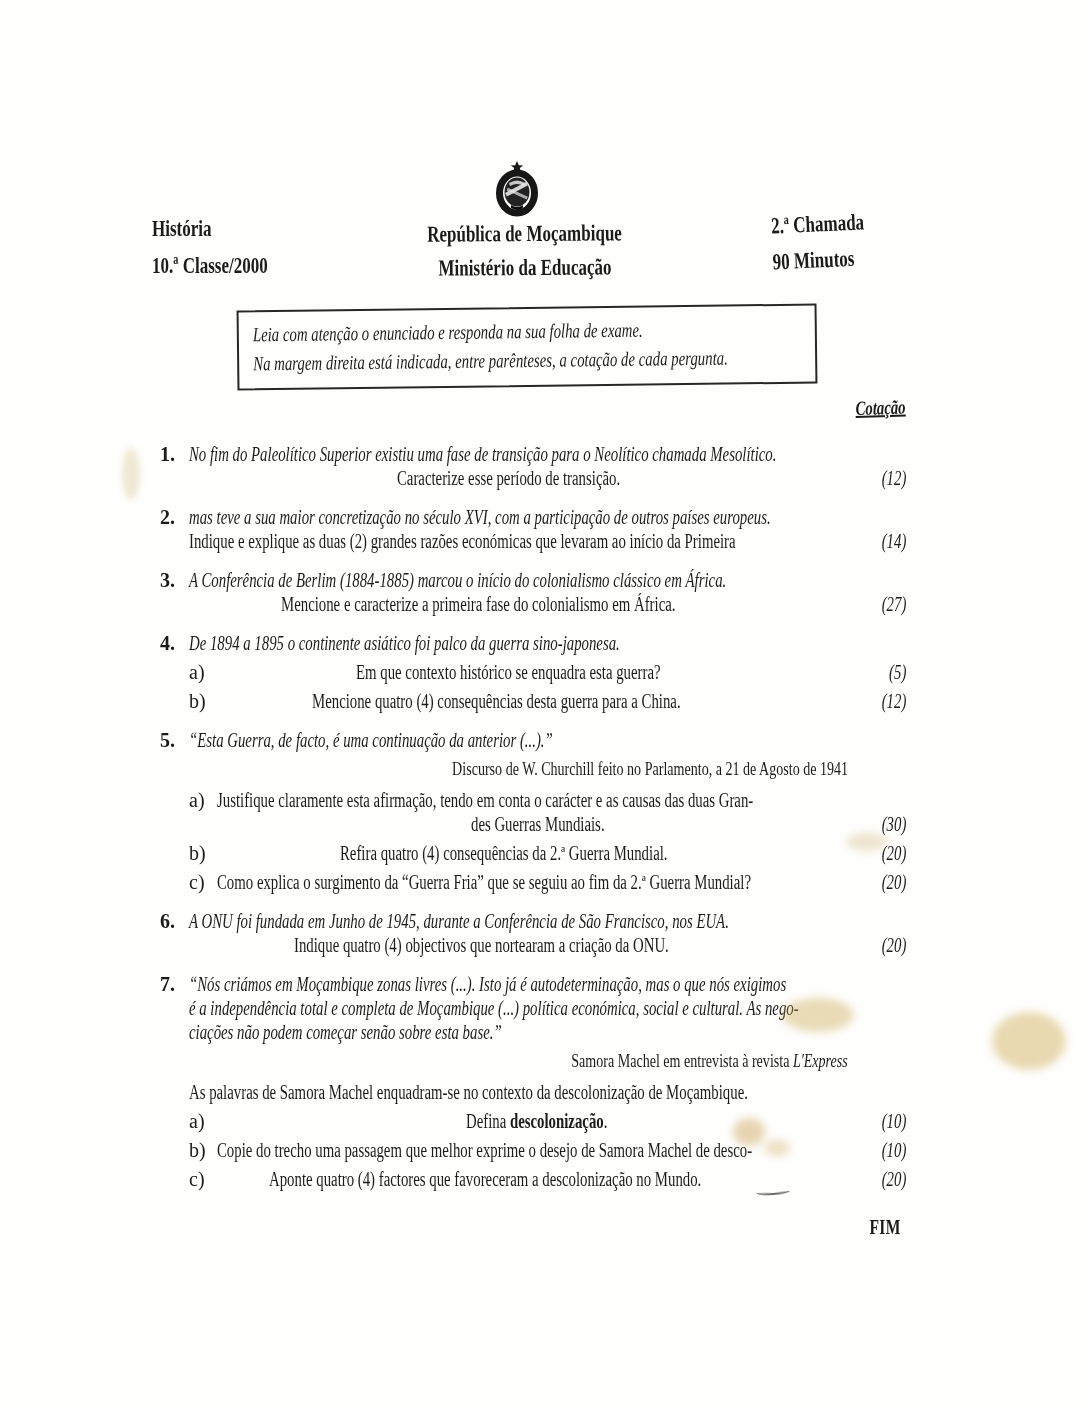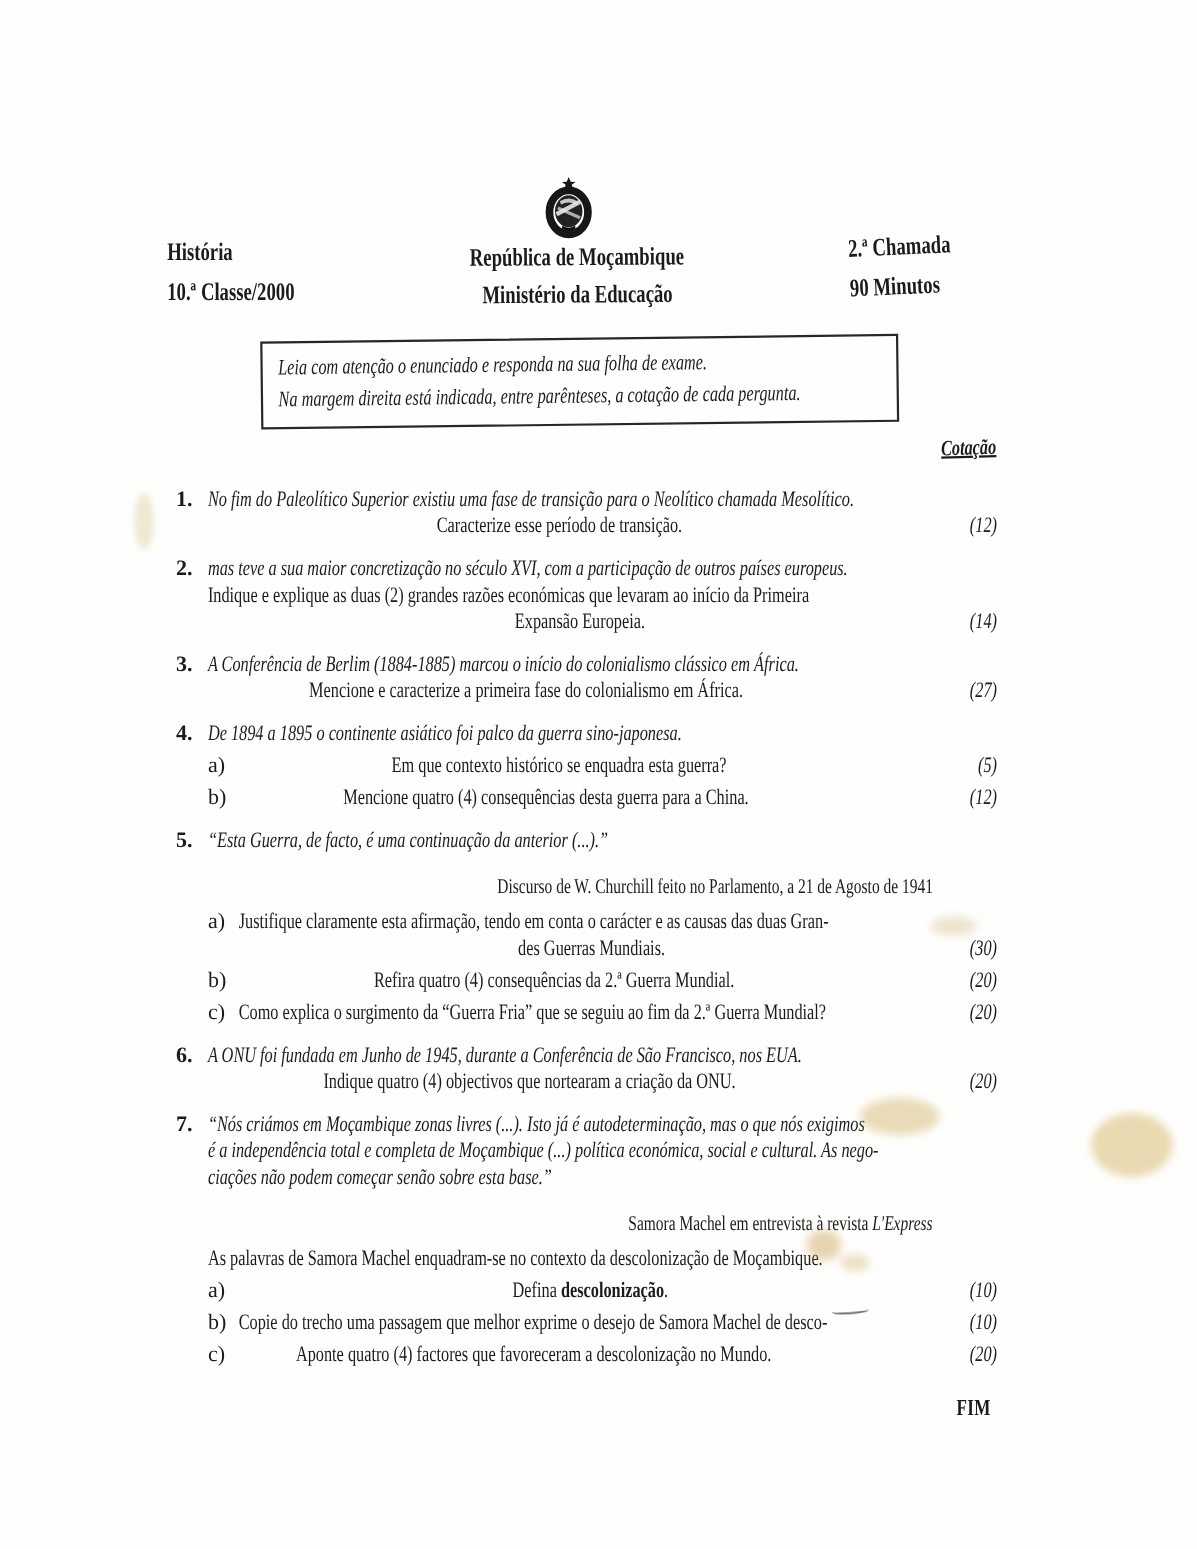--- a/index.html
+++ b/index.html
@@ -45,21 +45,21 @@
   .cotacao-hd .tl { text-decoration:underline; }
 
   .q { position:relative; padding-left:29px; margin-bottom:15px; }
   .qnum { position:absolute; left:0; top:0; font-weight:bold; line-height:24px; }
   .iline, .tline { display:block; line-height:24px; height:24px; }
   .iline .tl { font-style:italic; }
   .task { position:relative;text-align:center; }
   .score { position:absolute; right:0; bottom:0; font-style:italic; line-height:24px; }
   .sub { position:relative; padding-left:28px; margin-top:5px; }
   .slabel { position:absolute; left:0; top:0; line-height:24px; }
-  .attr { text-align:right; padding-right:58px; line-height:24px; height:24px; margin:19px 0 7px 0; font-size:19px; }
+  .attr { text-align:right; padding-right:58px; line-height:24px; height:24px; margin:5px 0 7px 0; font-size:19px; }
   .attr .tl { transform-origin:100% 50%; }
   .fim { text-align:right; font-weight:bold; font-size:21px; margin-top:24px; letter-spacing:0.5px; }
 
   
   .stain { position:absolute; border-radius:50%; filter:blur(4px); pointer-events:none; }
   .s1 { left:782px; top:998px;  width:72px; height:34px; background:rgba(203,168,78,0.40); }
   .s2 { left:992px; top:1012px; width:74px; height:58px; background:rgba(208,172,84,0.45); }
   .s3 { left:733px; top:1118px; width:32px; height:28px; background:rgba(199,158,72,0.42); }
   .s4 { left:846px; top:833px;  width:42px; height:18px; background:rgba(205,180,120,0.35); }
   .s5 { left:122px; top:448px;  width:18px; height:52px; background:rgba(222,208,160,0.45); filter:blur(3px); }
@@ -116,21 +116,20 @@
         <span class="tline"><span class="tl">Caracterize esse período de transição.</span></span>
         <span class="score"><span class="tl r">(12)</span></span>
       </div>
     </div>
 
     <div class="q">
       <span class="qnum">2.</span>
       <span class="iline"><span class="tl">mas teve a sua maior concretização no século XVI, com a participação de outros países europeus.</span></span>
       <div class="task">
         <span class="tline"><span class="tl">Indique e explique as duas (2) grandes razões económicas que levaram ao início da Primeira</span></span>
-        <span class="tline"><span class="tl">Expansão Europeia.</span></span>
         <span class="score"><span class="tl r">(14)</span></span>
       </div>
     </div>
 
     <div class="q">
       <span class="qnum">3.</span>
       <span class="iline"><span class="tl">A Conferência de Berlim (1884-1885) marcou o início do colonialismo clássico em África.</span></span>
       <div class="task">
         <span class="tline"><span class="tl">Mencione e caracterize a primeira fase do colonialismo em África.</span></span>
         <span class="score"><span class="tl r">(27)</span></span>

